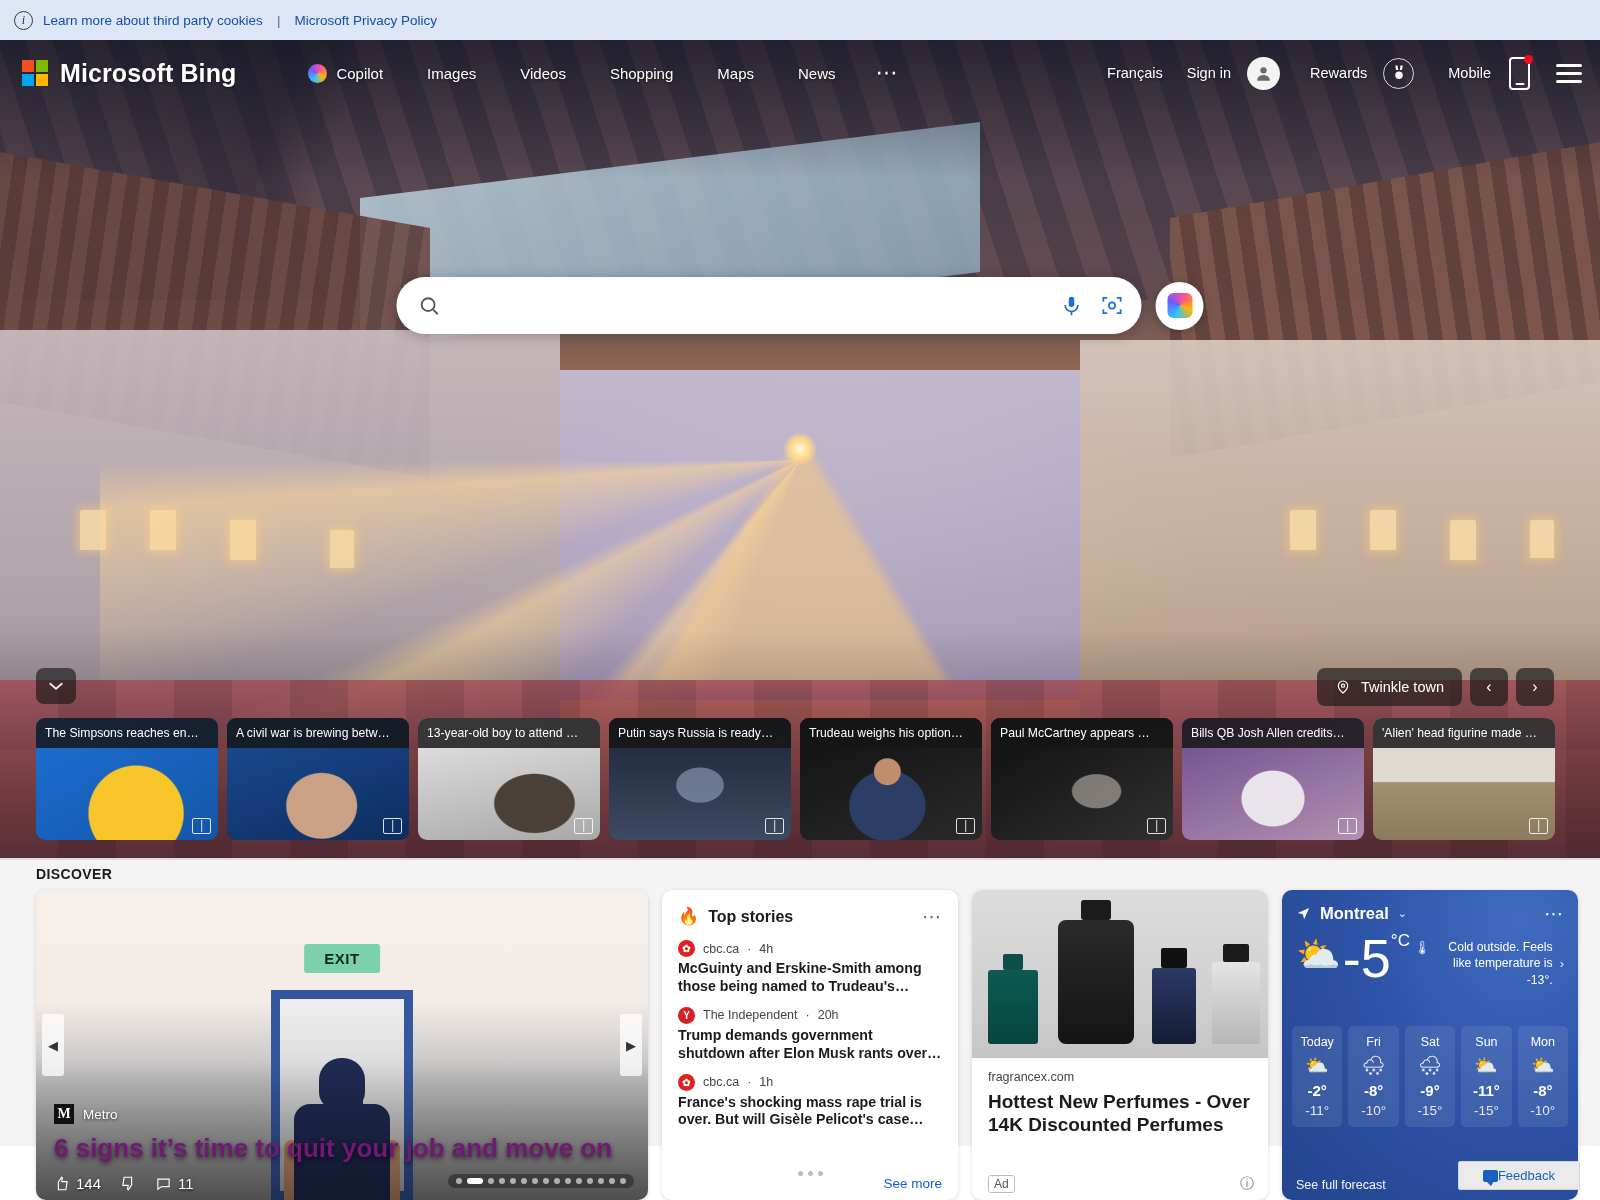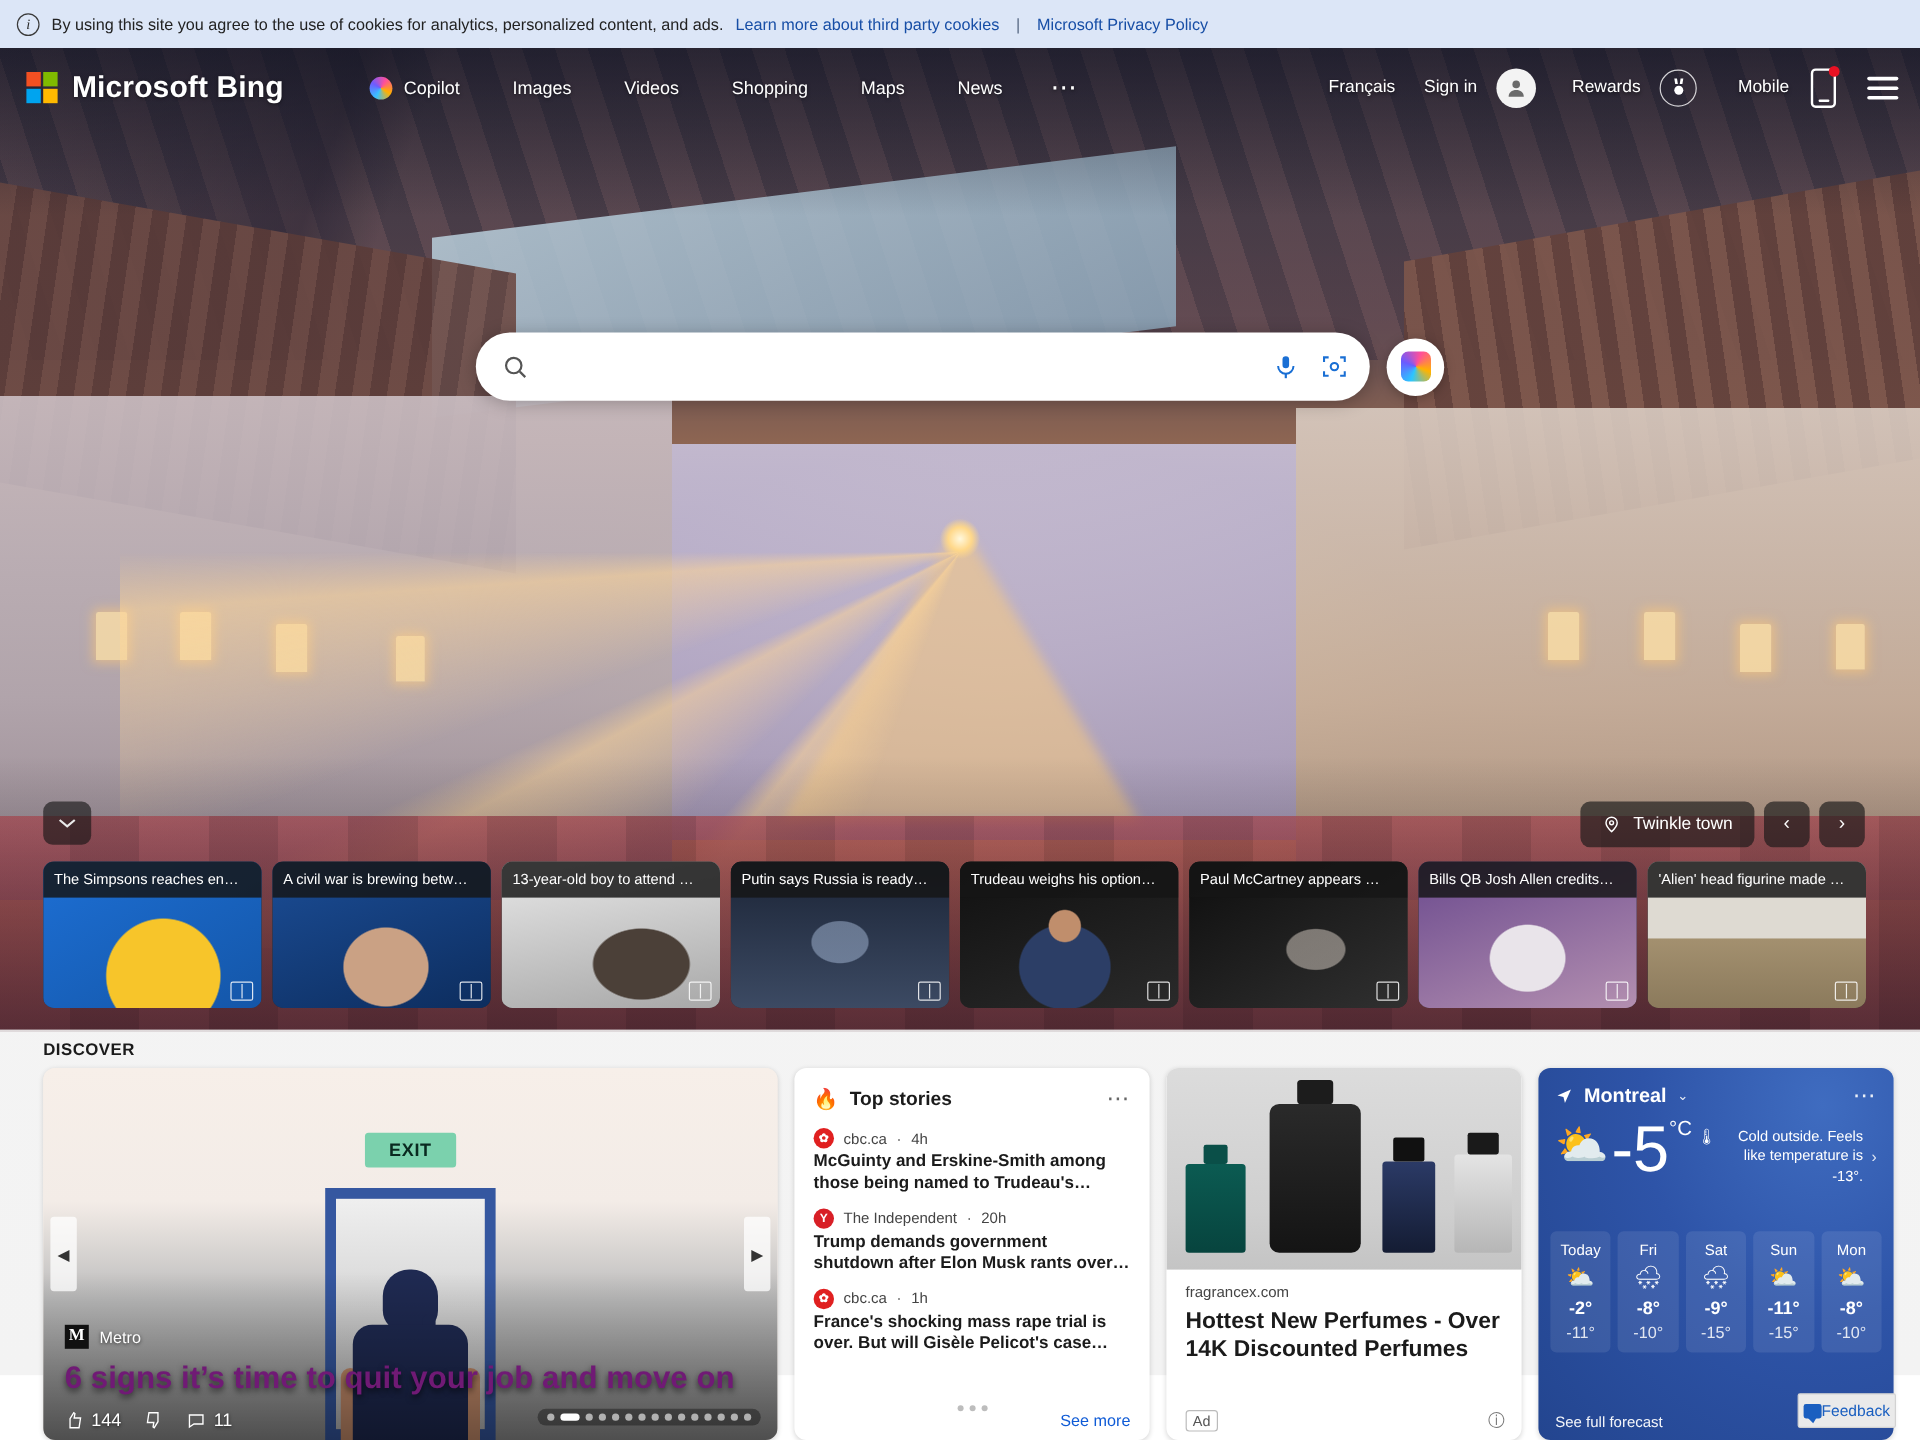--- a/index.html
+++ b/index.html
@@ -319,34 +319,33 @@
   .wx-day { flex:1; background: rgba(255,255,255,.09); border-radius:5px; padding: 9px 0 9px;
     text-align:center; }
   .wd-name { font-size:12.5px; margin-bottom:7px; }
   .wd-ic { font-size:19px; line-height:1; margin-bottom:7px; }
   .wd-hi { font-size:15px; font-weight:700; }
   .wd-lo { font-size:13.5px; opacity:.85; margin-top:4px; }
   .wx-full { position:absolute; left:14px; bottom:8px; font-size:12.5px; opacity:.95; cursor:pointer; }
 
   
   .feedback { position:absolute; right: 20px; bottom: 10px; background:#eaeaea;
-    border:1px solid #d2d2d2; border-radius:2px; padding: 6px 4px; display:flex;
+    border:1px solid #d2d2d2; border-radius:2px; padding: 6px 24px; display:flex;
     align-items:center; gap:0; font-size:13px; color:#1a5fc0; z-index:30; cursor:pointer; }
   .fb-ic { width:15px; height:12px; background:#1a5fc0; border-radius:2px; position:relative; }
   .fb-ic::after{content:"";position:absolute;left:3px;bottom:-4px;border-left:5px solid transparent;
     border-right:3px solid transparent;border-top:5px solid #1a5fc0;}
 </style>
 </head>
 <body>
 
 <div id="root">
 
   <div class="cookie-bar">
     <span class="info-ic">i</span>
-    <span>By using this site you agree to the use of cookies for analytics, personalized content, and ads.</span>
     <a href="#">Learn more about third party cookies</a>
     <span class="cookie-sep">|</span>
     <a href="#">Microsoft Privacy Policy</a>
   </div>
 
   <div class="hero">
     <div class="hero-roofs"></div>
     <div class="hero-roof2"></div>
     <div class="hero-roof3"></div>
     <div class="hero-roof4"></div>

